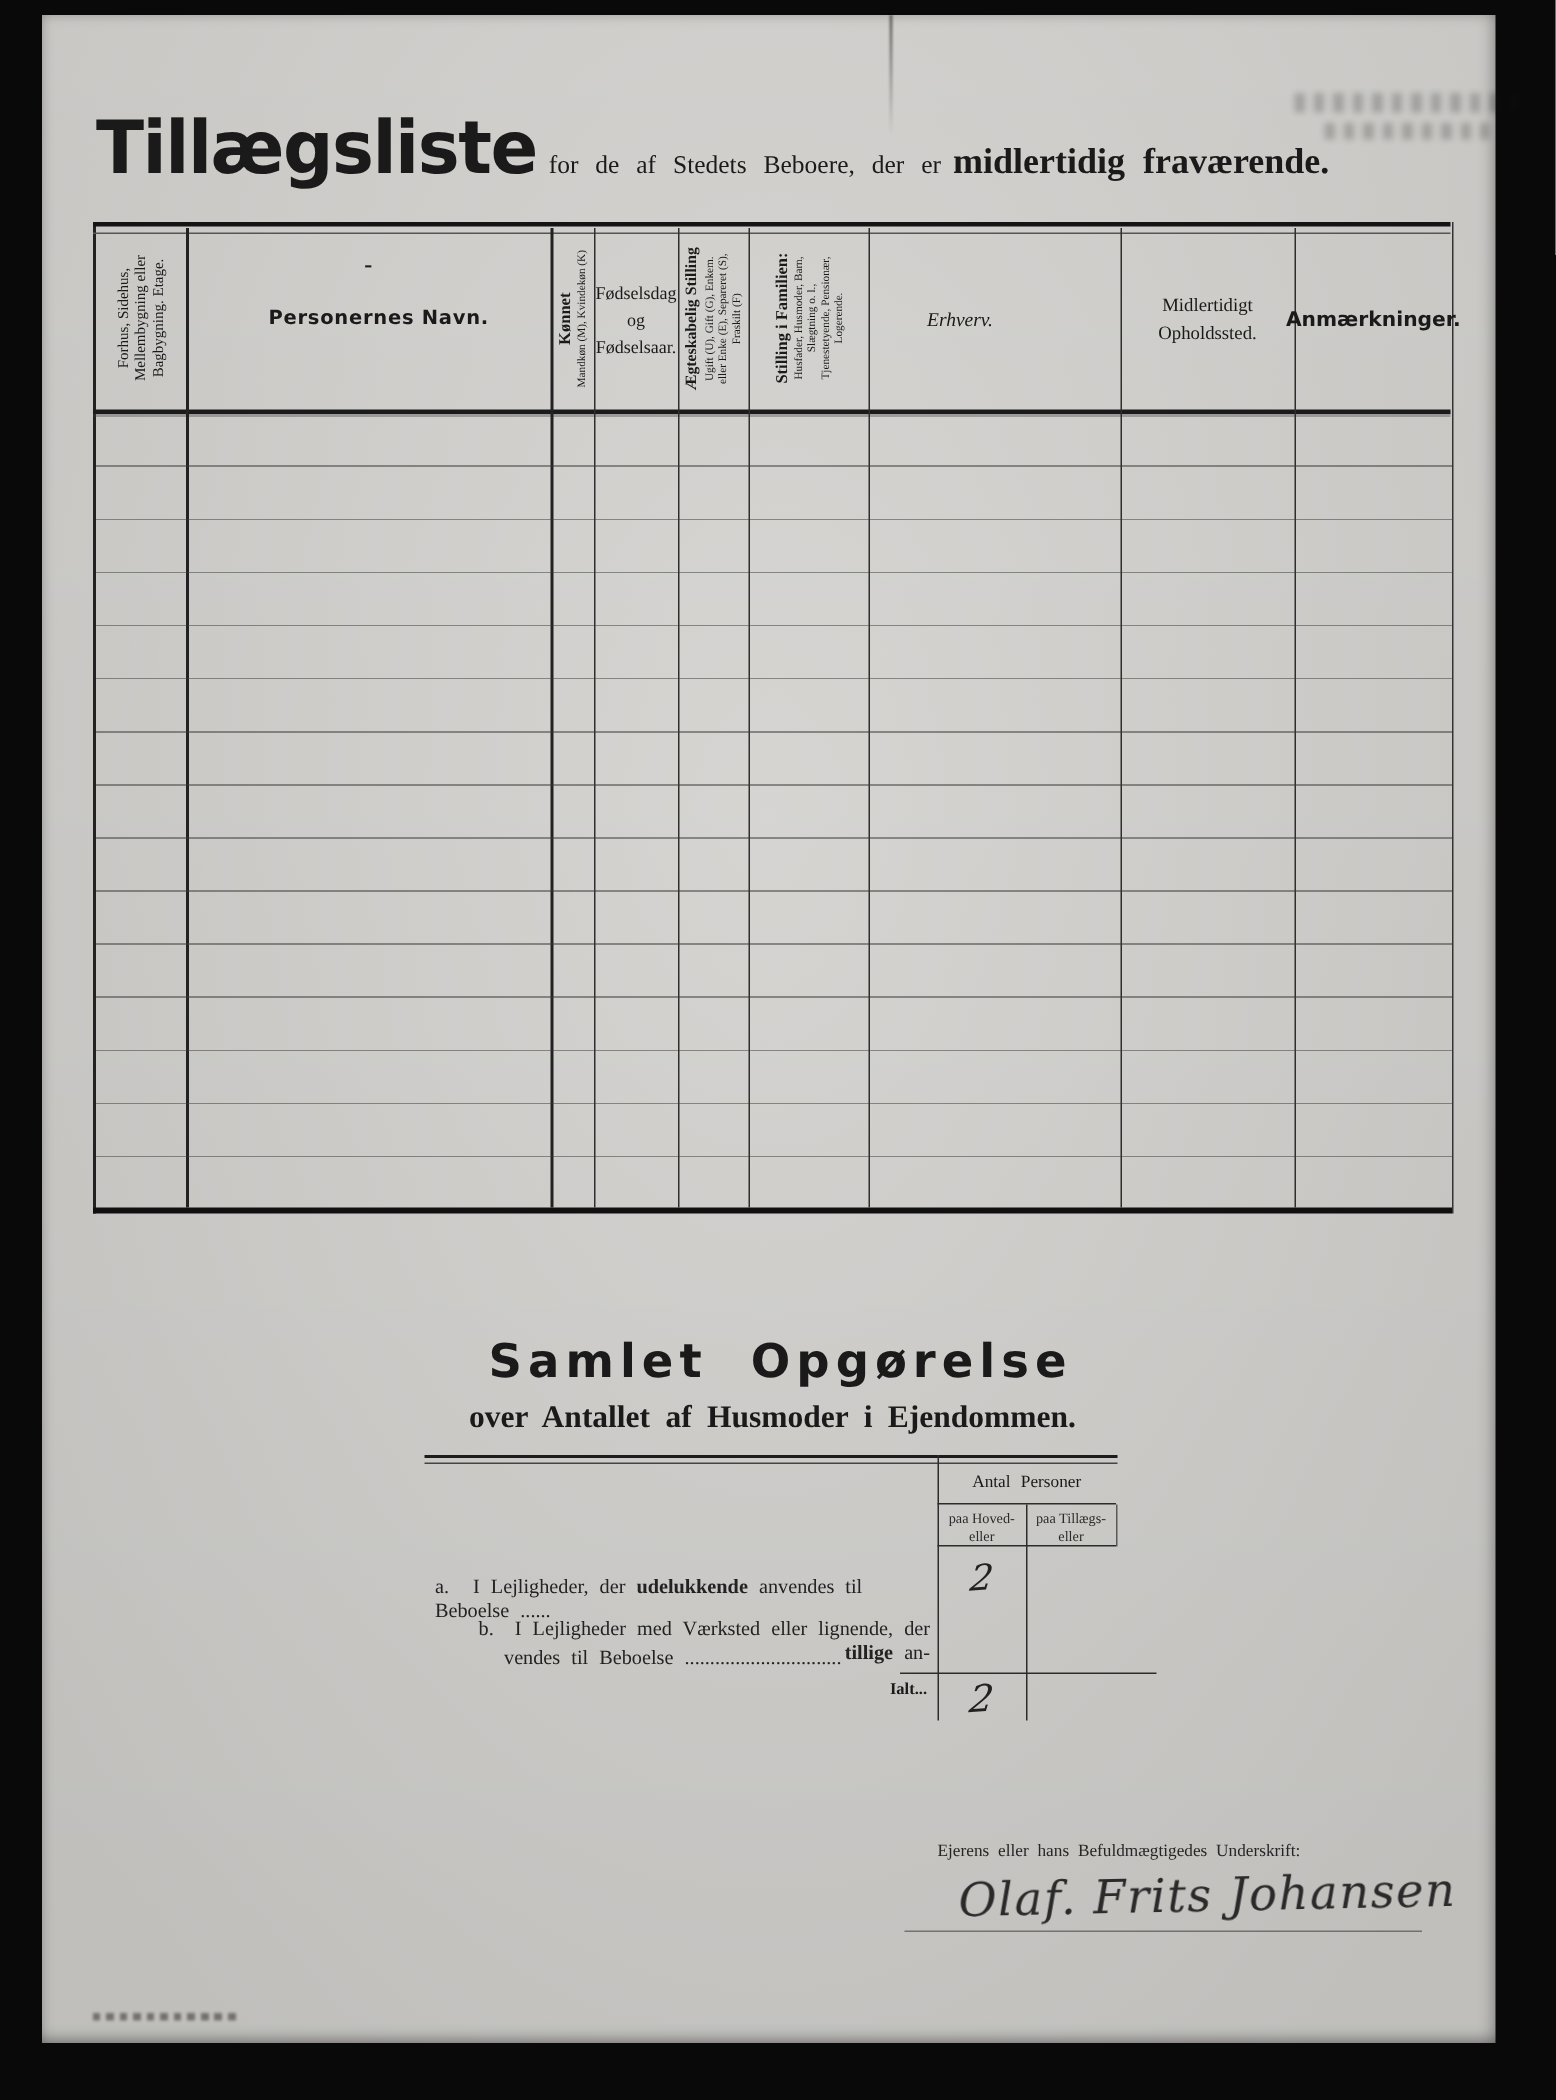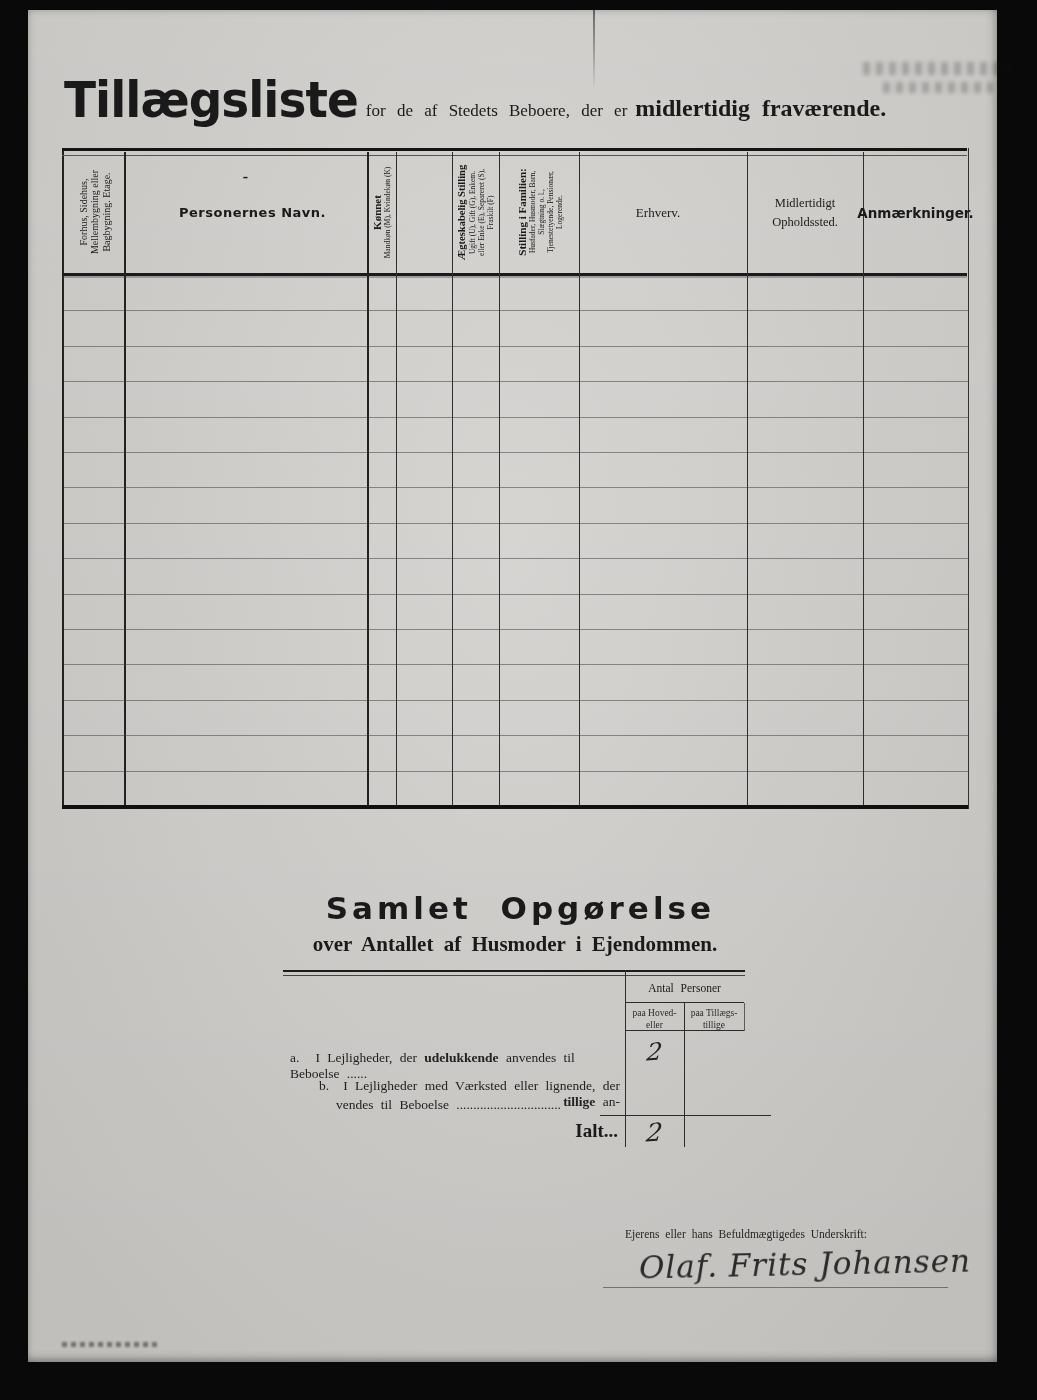--- a/index.html
+++ b/index.html
@@ -52,21 +52,21 @@
   #sum-subtitle{left:237px;top:922px;width:500px;text-align:center;font-size:21px;font-weight:bold;word-spacing:5px;}
   #sum-rule{left:255px;top:960px;width:462px;height:3px;border-top:2px solid #1c1c1c;border-bottom:1px solid #444;}
   .sline{background:#2c2c2c;}
   #antal-header{left:597px;top:972px;width:119px;font-size:11.5px;text-align:center;word-spacing:4px;}
   #antal-rule{left:597px;top:992px;width:119px;height:1px;background:#2c2c2c;}
   .subhead{top:998px;font-size:9.5px;line-height:1.25;text-align:center;color:#2b2b2b;}
   #subhead-rule{left:597px;top:1020px;width:119px;height:1px;background:#2c2c2c;}
   .sumrow{font-size:13.5px;word-spacing:4px;color:#222;}
   .hand{font-family:"DejaVu Serif", serif;font-style:italic;color:#222;transform:skewX(-10deg) rotate(-4deg);}
   #ialt-rule{left:572px;top:1105px;width:171px;height:1px;background:#2c2c2c;}
-  #ialt-label{left:500px;top:1110px;width:90px;text-align:right;font-weight:bold;font-size:19px;}
+  #ialt-label{left:500px;top:1110px;width:90px;text-align:right;font-weight:bold;font-size:11px;}
 
   
   #sig-label{left:597px;top:1218px;width:280px;font-size:11.5px;word-spacing:3px;color:#262626;}
   #sig-name{left:567px;top:1236px;width:420px;text-align:center;font-family:"DejaVu Serif",serif;font-style:italic;font-size:31px;letter-spacing:1px;color:#2a2a2a;transform:rotate(-1.2deg);filter:blur(.3px);}
   #sig-line{left:575px;top:1277px;width:345px;height:1px;background:rgba(60,60,60,.6);}
 
   
   .bleed{filter:blur(2px);opacity:.28;background:repeating-linear-gradient(90deg, rgba(20,20,20,.8) 0 7px, transparent 7px 13px);}
   #printer-mark{left:34px;top:1332px;width:98px;height:5px;filter:blur(1px);opacity:.5;background:repeating-linear-gradient(90deg, rgba(20,20,20,.9) 0 5px, transparent 5px 9px);}
   #crease{left:565px;top:0;width:2px;height:80px;background:linear-gradient(180deg, rgba(0,0,0,.5), rgba(0,0,0,0));filter:blur(.6px);}
@@ -112,62 +112,65 @@
     <div class="abs dash-mark serif">-</div>
     <div class="abs hcell grot" style="left:60px;width:257px;font-size:13px;letter-spacing:.5px;">Personernes Navn.</div>
 
     <div class="abs hcell" style="left:303px;width:29px;">
       <div class="rotwrap" style="width:121px;height:29px;left:-46px;top:46px;flex-direction:column;">
         <div class="rot-main serif" style="font-weight:bold;">Kønnet</div>
         <div class="rot-sub serif">Mandkøn (M), Kvindekøn (K)</div>
       </div>
     </div>
 
+    <div class="abs hcell serif pre" style="left:332px;width:56px;font-size:12px;line-height:1.5;">Fødselsdag
+og
+Fødselsaar.</div>
 
     <div class="abs hcell" style="left:388px;width:47px;">
       <div class="rotwrap" style="width:121px;height:47px;left:-37px;top:37px;flex-direction:column;">
         <div class="rot-main serif" style="font-weight:bold;font-size:10.5px;">Ægteskabelig Stilling</div>
         <div class="rot-sub serif pre">Ugift (U), Gift (G), Enkem.
 eller Enke (E), Separeret (S),
 Fraskilt (F)</div>
       </div>
     </div>
 
     <div class="abs hcell" style="left:435px;width:80px;">
       <div class="rotwrap" style="width:121px;height:80px;left:-20px;top:20px;flex-direction:column;">
         <div class="rot-main serif" style="font-weight:bold;">Stilling i Familien:</div>
         <div class="rot-sub serif pre">Husfader, Husmoder, Barn,
 Slægtning o. l.,
 Tjenestetyende, Pensionær,
 Logerende.</div>
       </div>
     </div>
 
-    <div class="abs hcell serif" style="left:510px;width:168px;font-size:13px;">Erhverv.</div>
+    <div class="abs hcell serif" style="left:492px;width:168px;font-size:13px;font-style:italic;">Erhverv.</div>
     <div class="abs hcell serif pre" style="left:683px;width:116px;font-size:12.5px;line-height:1.5;">Midlertidigt
 Opholdssted.</div>
     <div class="abs hcell grot" style="left:799px;width:105px;font-size:13.5px;">Anmærkninger.</div>
 
     <div class="abs" id="tbody"></div>
   </div>
 
   <div class="abs grot" id="sum-title">Samlet Opgørelse</div>
   <div class="abs serif" id="sum-subtitle">over Antallet af Husmoder i Ejendommen.</div>
   <div class="abs" id="sum-rule"></div>
 
   <div class="abs sline" style="left:597px;top:960px;width:1px;height:177px;"></div>
   <div class="abs sline" style="left:656px;top:993px;width:1px;height:144px;"></div>
   <div class="abs sline" style="left:716px;top:993px;width:1px;height:28px;opacity:.7;"></div>
 
   <div class="abs serif" id="antal-header">Antal Personer</div>
   <div class="abs" id="antal-rule"></div>
   <div class="abs serif subhead pre" style="left:597px;width:59px;">paa Hoved-
 eller</div>
   <div class="abs serif subhead pre" style="left:656px;width:60px;">paa Tillægs-
-tillige</div>
+eller</div>
   <div class="abs" id="subhead-rule"></div>
 
   <div class="abs serif sumrow" style="left:262px;top:1040px;width:330px;">
     <span style="margin-right:16px;">a.</span><span>I Lejligheder, der </span><b>udelukkende</b><span> anvendes til Beboelse ......</span>
   </div>
   <div class="abs hand center" style="left:597px;top:1028px;width:59px;font-size:24px;">2</div>
   <div class="abs hand center" style="left:656px;top:1028px;width:60px;font-size:24px;"></div>
 
   <div class="abs serif sumrow" style="left:262px;top:1068px;width:330px;text-align:right;">
     <span style="margin-right:14px;">b.</span><span>I Lejligheder med Værksted eller lignende, der </span><b>tillige</b><span> an-</span>

